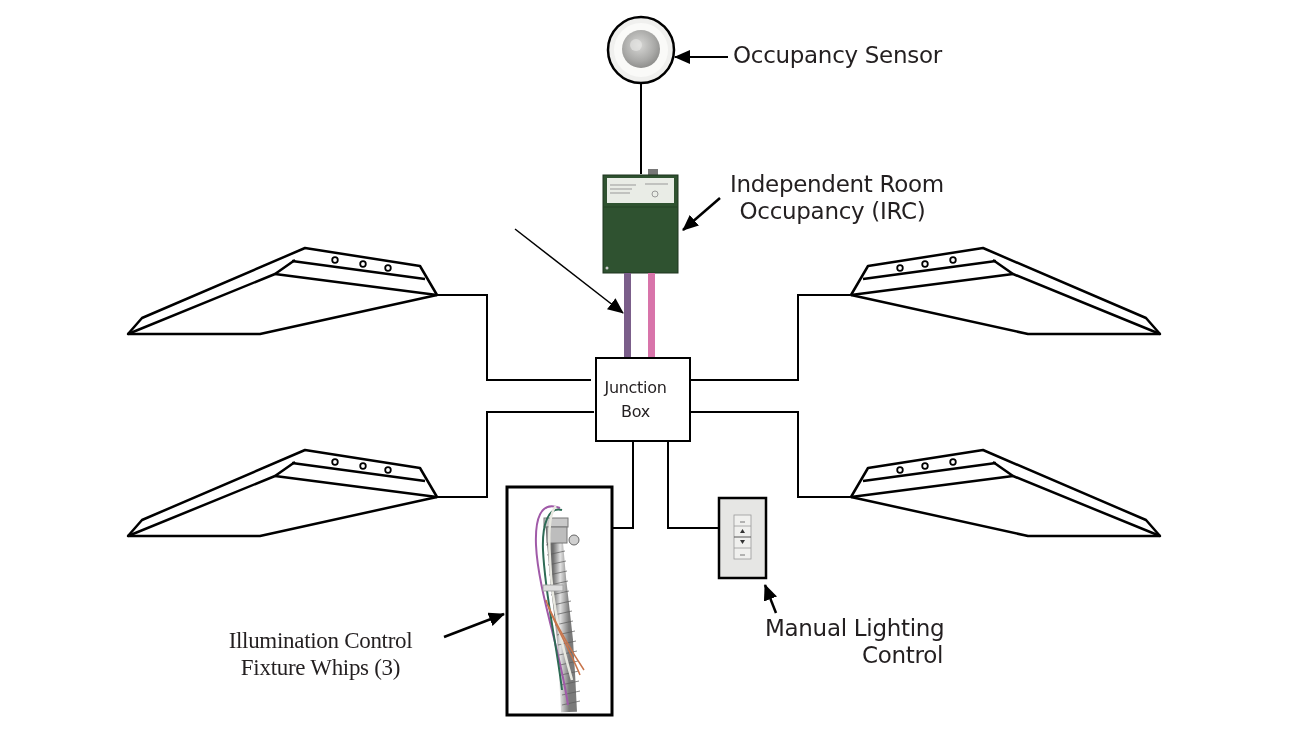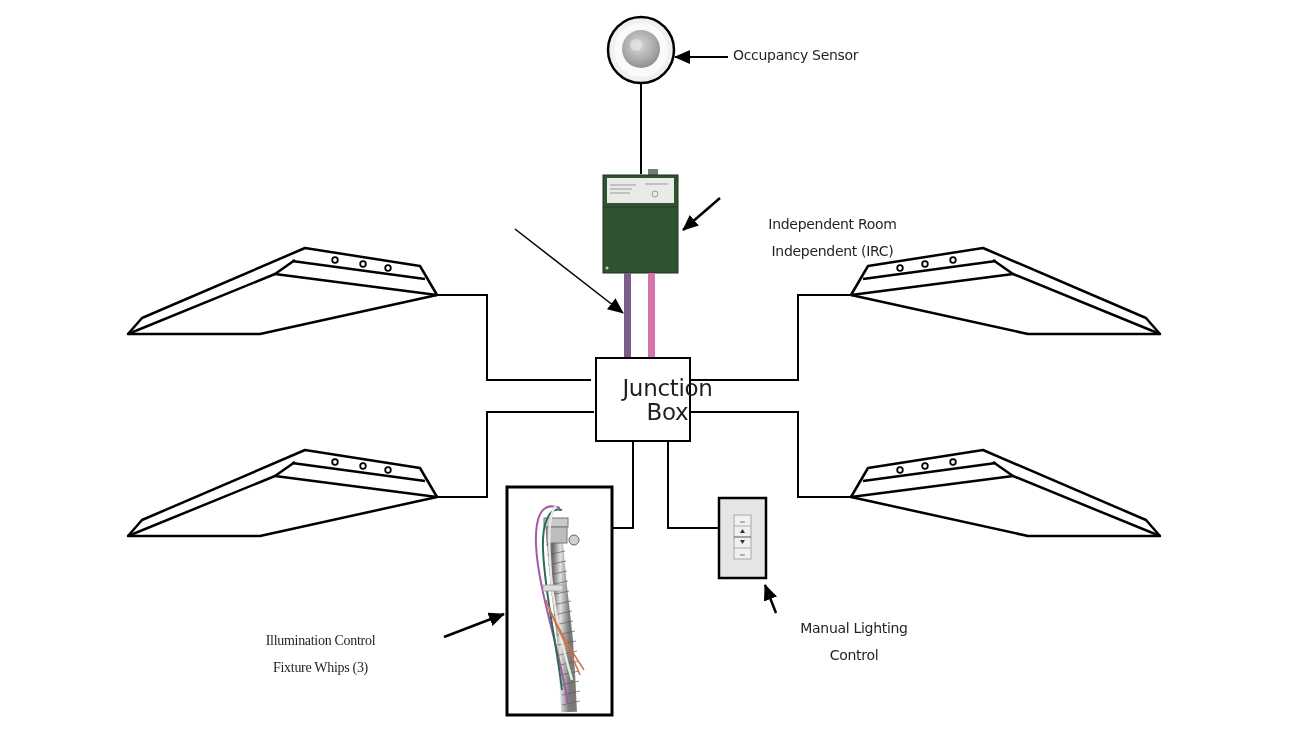--- a/index.html
+++ b/index.html
@@ -1,27 +1,27 @@
 <!DOCTYPE html>
 <html><head>
 <meta charset="utf-8">
 <style>
   html, body { margin:0; padding:0; background:#ffffff; }
   body { width:1300px; height:747px; position:relative; overflow:hidden;
          font-family:"DejaVu Sans", sans-serif; color:#231f20; }
   svg#diagram { position:absolute; left:0; top:0; }
-  .lbl { position:absolute; font-family:"DejaVu Sans", sans-serif; font-size:14px;
+  .lbl { position:absolute; font-family:"DejaVu Sans", sans-serif; font-size:23px;
          line-height:27px; text-align:center; color:#231f20; white-space:nowrap; letter-spacing:-0.3px; }
   .lbl span { display:block; }
   #lbl-sensor { left:733px; top:42px; text-align:left; }
-  #lbl-irc { left:730px; top:171px; width:205px;margin-top:40px; }
+  #lbl-irc { left:730px; top:171px; width:205px; }
   #lbl-lcw { left:312px; top:181px; width:200px; }
-  #lbl-jbox { left:620px; top:376px; width:95px; font-size:23px; line-height:24px; }
+  #lbl-jbox { left:588px; top:376px; width:95px; font-size:16px; line-height:24px; }
   #lbl-whips { left:213px; top:627px; width:215px;font-family:Liberation Serif, serif; }
-  #lbl-manual { left:765px; top:615px; width:178px; }
+  #lbl-manual { left:765px; top:615px; width:178px;text-align:right; }
 </style>
 </head>
 <body>
 
 <svg id="diagram" width="1300" height="747" viewBox="0 0 1300 747">
   <defs>
     <marker id="ah" markerWidth="10" markerHeight="10" refX="9" refY="5" orient="auto" markerUnits="userSpaceOnUse">
       <path d="M0,0 L10,5 L0,10 z" fill="#000"></path>
     </marker>
     <marker id="ahl" markerWidth="16" markerHeight="14" refX="15" refY="7" orient="auto" markerUnits="userSpaceOnUse">
@@ -165,21 +165,21 @@
     <line x1="740" y1="555" x2="745" y2="555" stroke="#555" stroke-width="0.8"></line>
   </g>
   <line x1="776" y1="613" x2="765" y2="585" stroke="#000" stroke-width="2.5" marker-end="url(#ahl)"></line>
 </svg>
 
 <div id="lbl-sensor" class="lbl">
   <span>Occupancy Sensor</span>
 </div>
 <div id="lbl-irc" class="lbl">
   <span>Independent Room</span>
-  <span>Independent (IRC)</span>
+  <span>Occupancy (IRC)</span>
 </div>
 <div id="lbl-lcw" class="lbl">
 </div>
 <div id="lbl-jbox" class="lbl">
   <span>Junction</span>
   <span>Box</span>
 </div>
 <div id="lbl-whips" class="lbl">
   <span>Illumination Control</span>
   <span>Fixture Whips (3)</span>

